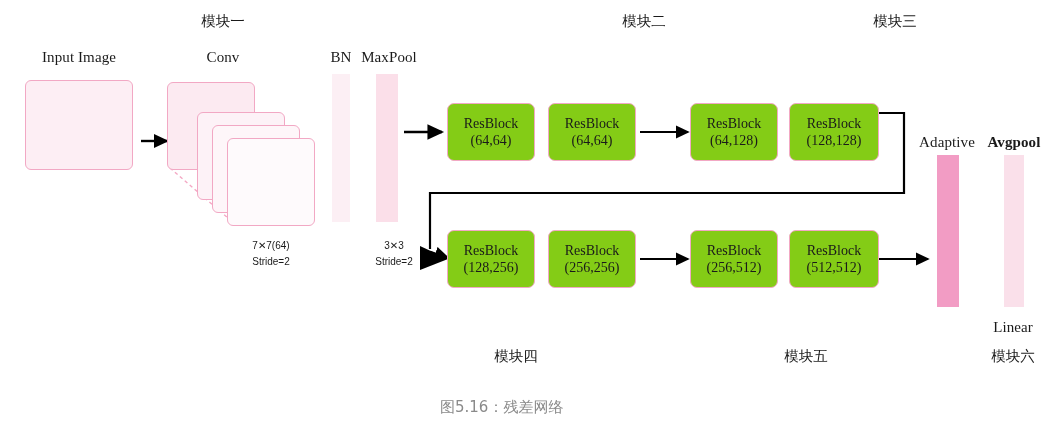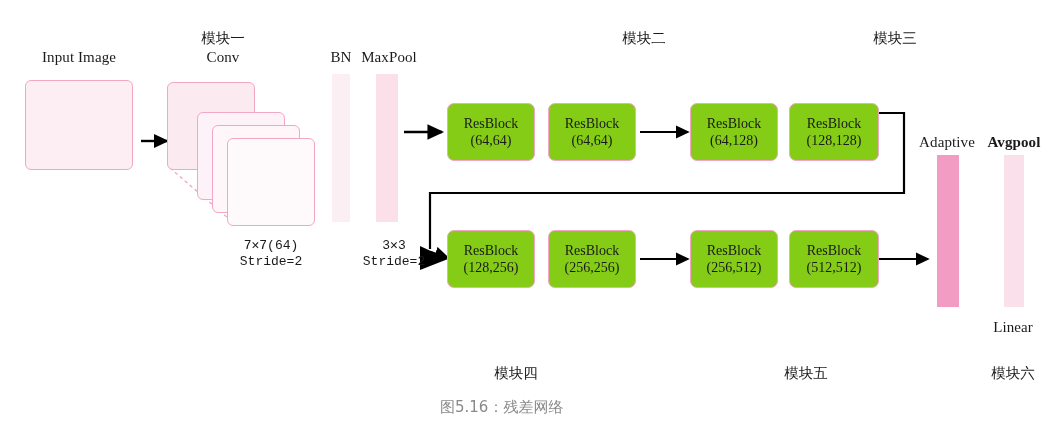--- a/index.html
+++ b/index.html
@@ -35,26 +35,25 @@
   }
   .lbl-cn {
     position: absolute;
     font-family: Liberation Sans, sans-serif;
     font-size: 14.5px;
     line-height: 18px;
     color: #1a1a1a;
     white-space: nowrap;
     text-align: left;
     transform: translateX(-50%);
-    margin-top: 17px;
   }
   .small-note {
     position: absolute;
-    font-family: Liberation Mono, monospace;
-    font-size: 13px;
+    font-family: Liberation Sans, sans-serif;
+    font-size: 10px;
     line-height: 16px;
     color: #1a1a1a;
     white-space: nowrap;
     text-align: center;
     transform: translateX(-50%);
   }
 
   
   .sq {
     position: absolute;

